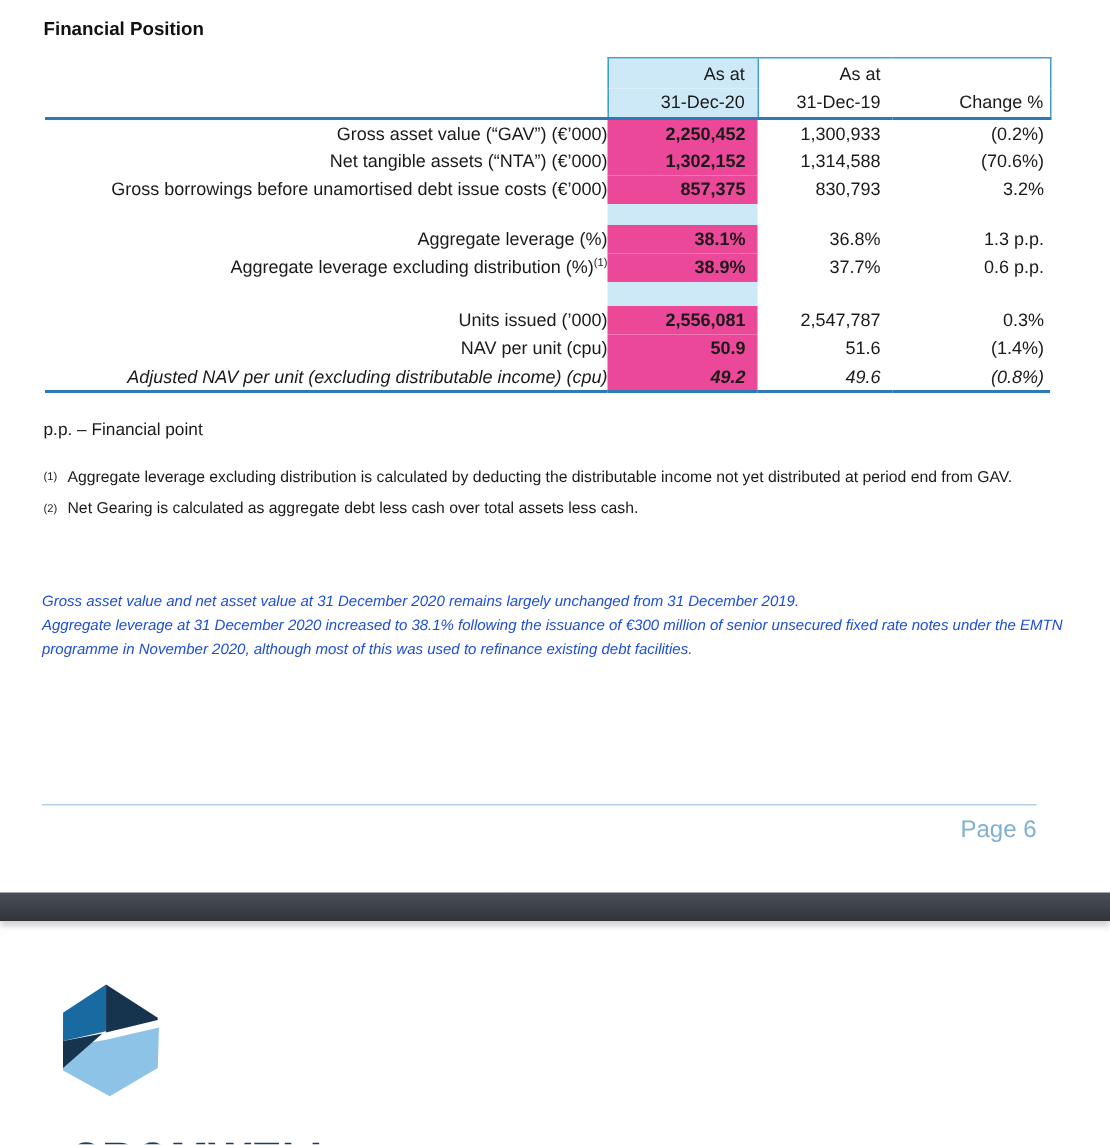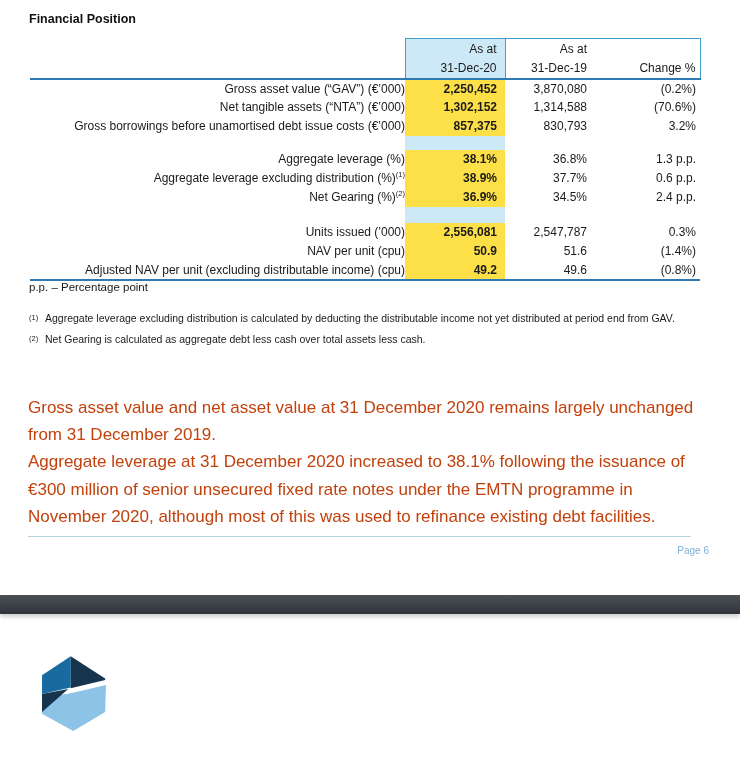--- a/index.html
+++ b/index.html
@@ -29,44 +29,44 @@
   th.h20 { background:#cde9f7; font-weight:bold; text-align:right; padding-right:8px;
            border-left:1.5px solid #41a0c9; }
   th.h19 { text-align:right; padding-right:8px; border-left:1.5px solid #41a0c9; }
   th.hch { text-align:right; padding-right:4px; border-right:1.5px solid #41a0c9; }
   tr.h1 th.h20, tr.h1 th.h19, tr.h1 th.hch { border-top:1.5px solid #41a0c9; }
   tr.h2 th { border-bottom:2px solid #2e7ab2; }
   tr.h2 th.hlbl { border-bottom:2px solid #2e7ab2; }
 
   tr.row td { height:19px; vertical-align:middle; }
   td.lbl { padding-left:14px; text-align:right; }
-  td.v20 { background:#fde047; font-weight:bold; text-align:right; padding-right:8px; }
+  td.v20 { background:#ec4899; font-weight:bold; text-align:right; padding-right:8px; }
   td.v19 { text-align:right; padding-right:8px; }
   td.chg { text-align:right; padding-right:4px; }
   tr.sp1 td { height:14px; } tr.sp2 td { height:16px; }
   tr.sp1 td.v20, tr.sp2 td.v20 { background:#cde9f7; }
-  tr.last td { border-bottom:2px solid #2e7ab2; }
+  tr.last td { border-bottom:2px solid #2e7ab2;font-style:italic; }
   td.lbl sup { font-size:7.5px; vertical-align:super; line-height:0; }
 
   
   .pp-note { position:absolute; left:29px; top:281px; font-size:11.5px; color:#1a1a1a; }
   .footnotes { position:absolute; left:29px; top:311px; width:684px; }
   .footnote { display:flex; font-size:10.5px; line-height:1.5; color:#1a1a1a; margin-bottom:5px; }
   .footnote .fmark { width:16px; flex:0 0 16px; font-size:7.5px; padding-top:1px; }
   .footnote .ftext { flex:1; }
 
   
   .bodytext { position:absolute; left:28px; top:394px; width:686px; }
-  .bodytext p { font-size:17px; line-height:1.6; color:#c2410c; }
+  .bodytext p { font-size:10px; line-height:1.6; color:#1d4ed8;font-style:italic; }
   .bodytext p + p { }
 
   
   .footer-rule { position:absolute; left:28px; top:536px; width:663px; height:1px; background:#b3d4e6; }
-  .footer-page { position:absolute; left:46px; top:545px; width:663px; text-align:right;
-                 font-size:10px; color:#7fb0d4; }
+  .footer-page { position:absolute; left:28px; top:545px; width:663px; text-align:right;
+                 font-size:16px; color:#7fb0d4; }
 
   
   .dark-bar { position:absolute; left:0; top:595px; width:740px; height:19px;
               background:linear-gradient(#4b5056, #30343a);
               box-shadow:0 3px 4px rgba(0,0,0,0.18); }
 
   
   .logo { position:absolute; left:33px; top:653px; display:flex; align-items:flex-start;flex-direction:column; }
   .logo-mark { width:82px; height:101px; flex:0 0 82px; }
   .logo-text { margin-left:13px; padding-top:22px; }
@@ -99,21 +99,21 @@
     <tr class="h2">
       <th class="hlbl"></th>
       <th class="h20">31-Dec-20</th>
       <th class="h19">31-Dec-19</th>
       <th class="hch">Change %</th>
     </tr>
 
     <tr class="row">
       <td class="lbl"><span>Gross asset value (“GAV”) (€’000)</span></td>
       <td class="v20">2,250,452</td>
-      <td class="v19">3,870,080</td>
+      <td class="v19">1,300,933</td>
       <td class="chg">(0.2%)</td>
     </tr>
     <tr class="row">
       <td class="lbl"><span>Net tangible assets (“NTA”) (€’000)</span></td>
       <td class="v20">1,302,152</td>
       <td class="v19">1,314,588</td>
       <td class="chg">(70.6%)</td>
     </tr>
     <tr class="row">
       <td class="lbl"><span>Gross borrowings before unamortised debt issue costs (€’000)</span></td>
@@ -133,26 +133,20 @@
       <td class="lbl"><span>Aggregate leverage (%)</span></td>
       <td class="v20">38.1%</td>
       <td class="v19">36.8%</td>
       <td class="chg">1.3 p.p.</td>
     </tr>
     <tr class="row">
       <td class="lbl"><span>Aggregate leverage excluding distribution (%)</span><sup>(1)</sup></td>
       <td class="v20">38.9%</td>
       <td class="v19">37.7%</td>
       <td class="chg">0.6 p.p.</td>
-    </tr>
-    <tr class="row">
-      <td class="lbl"><span>Net Gearing (%)</span><sup>(2)</sup></td>
-      <td class="v20">36.9%</td>
-      <td class="v19">34.5%</td>
-      <td class="chg">2.4 p.p.</td>
     </tr>
 
     <tr class="sp2">
       <td></td>
           <td class="v20"></td>
           <td></td>
           <td></td>
     </tr>
 
     <tr class="row">
@@ -169,21 +163,21 @@
     </tr>
     <tr class="row last">
       <td class="lbl"><span>Adjusted NAV per unit (excluding distributable income) (cpu)</span></td>
       <td class="v20">49.2</td>
       <td class="v19">49.6</td>
       <td class="chg">(0.8%)</td>
     </tr>
   </tbody>
     </table>
 
-  <div class="pp-note">p.p. – Percentage point</div>
+  <div class="pp-note">p.p. – Financial point</div>
 
   <div class="footnotes">
     <div class="footnote">
       <span class="fmark">(1)</span>
       <span class="ftext">Aggregate leverage excluding distribution is calculated by deducting the distributable income not yet distributed at period end from GAV.</span>
     </div>
     <div class="footnote">
       <span class="fmark">(2)</span>
       <span class="ftext">Net Gearing is calculated as aggregate debt less cash over total assets less cash.</span>
     </div>

